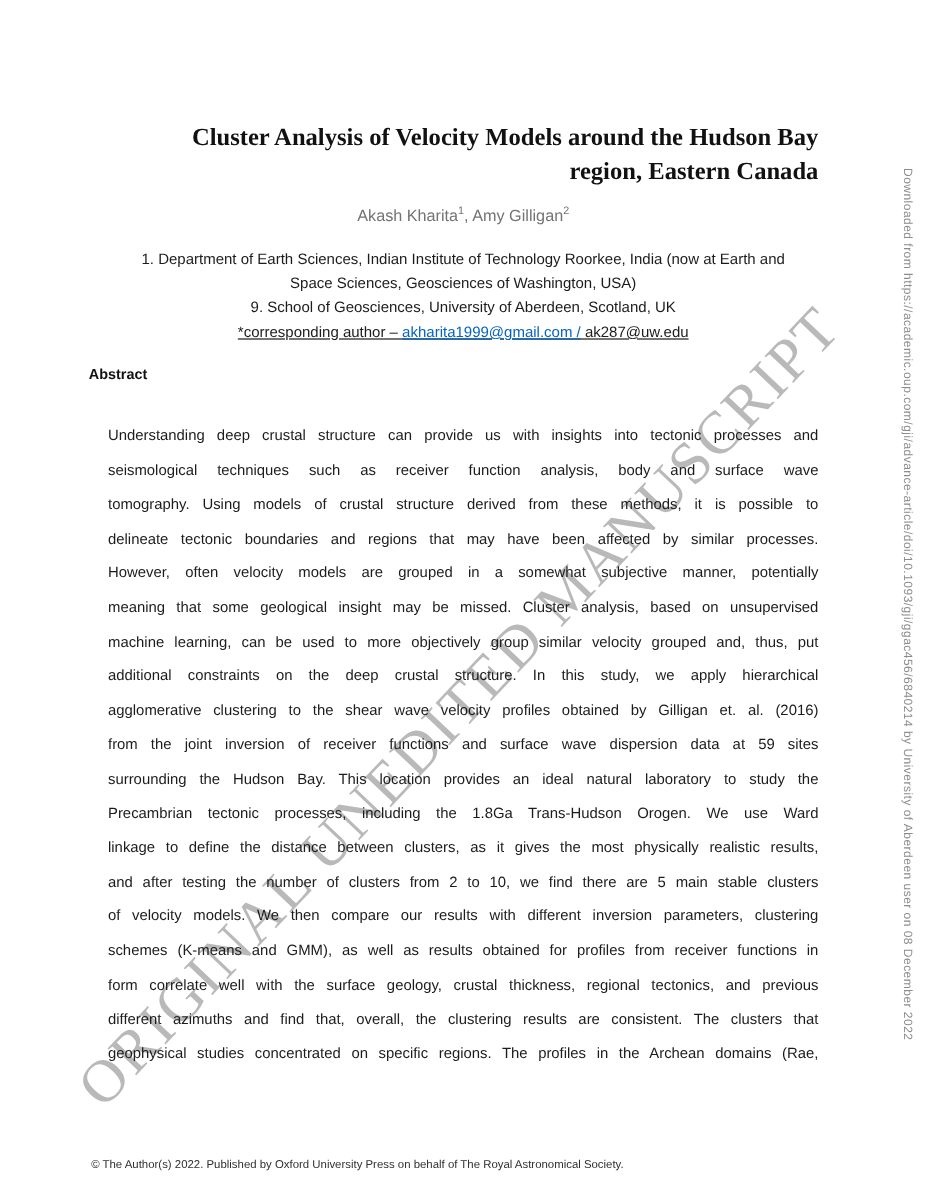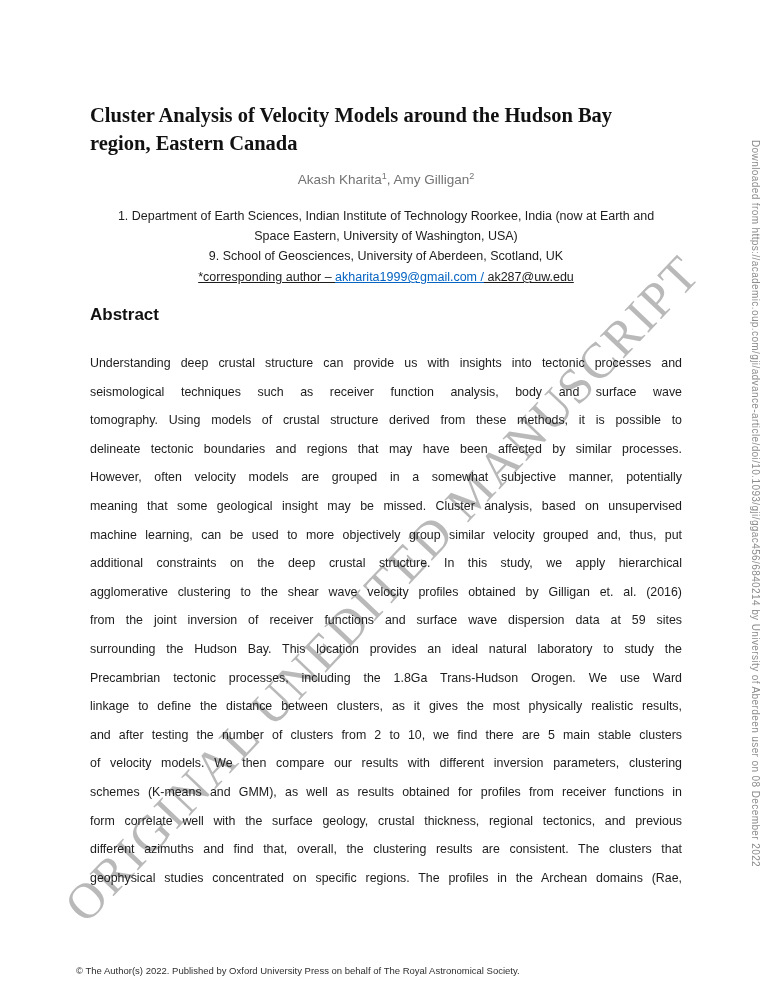--- a/index.html
+++ b/index.html
@@ -27,42 +27,42 @@
     white-space:nowrap;
     z-index:1;
     user-select:none;
   }
   
   .content{position:absolute;inset:0;z-index:2;}
   .title{
     position:absolute;left:90px;top:101px;width:592px;
     font-family:"Liberation Serif",serif;
     font-weight:bold;font-size:20.5px;line-height:28px;
-    color:#111;text-align:left;
+    color:#111;text-align:right;
   }
   .title div{white-space:nowrap;}
   .authors{
     position:absolute;left:90px;top:172px;width:592px;
     text-align:center;font-size:13.5px;color:#737373;
   }
   .authors sup{font-size:9px;line-height:0;}
   .affiliations{
     position:absolute;left:90px;top:206px;width:592px;
     text-align:center;font-size:12.5px;line-height:20px;color:#1c1c1c;
   }
   .corresponding{
     position:absolute;left:90px;top:270px;width:592px;
     text-align:center;font-size:12.5px;color:#1c1c1c;text-decoration:underline;
   }
   .email-link{
     color:#0563c1;text-decoration:underline;cursor:pointer;
   }
   .abstract-heading{
-    position:absolute;left:90px;top:305px;
-    font-size:17px;font-weight:bold;color:#111;
+    position:absolute;left:74px;top:305px;
+    font-size:12px;font-weight:bold;color:#111;
   }
   .abstract-body{
     position:absolute;left:90px;top:349px;width:592px;
     font-size:12.4px;color:#1c1c1c;
   }
   .abs-line{
     text-align:justify;
     text-align-last:justify;
     height:28.6px;line-height:28.6px;
     white-space:nowrap; 
@@ -94,21 +94,21 @@
 
     <div class="title">
       <div>Cluster Analysis of Velocity Models around the Hudson Bay</div>
       <div>region, Eastern Canada</div>
     </div>
 
     <div class="authors"><span>Akash Kharita</span><sup>1</sup><span>, </span><span>Amy Gilligan</span><sup>2</sup></div>
 
     <div class="affiliations">
       <div>1.   Department of Earth Sciences, Indian Institute of Technology Roorkee, India (now at Earth and</div>
-      <div>Space Eastern, University of Washington, USA)</div>
+      <div>Space Sciences, Geosciences of Washington, USA)</div>
       <div>9.   School of Geosciences, University of Aberdeen, Scotland, UK</div>
     </div>
 
     <div class="corresponding"><span>*corresponding author – </span><a class="email-link">akharita1999@gmail.com /</a><span> ak287@uw.edu</span></div>
 
     <div class="abstract-heading">Abstract</div>
 
     <div class="abstract-body">
       <div class="abs-line">Understanding deep crustal structure can provide us with insights into tectonic processes and</div>
       <div class="abs-line">seismological techniques such as receiver function analysis, body and surface wave</div>

